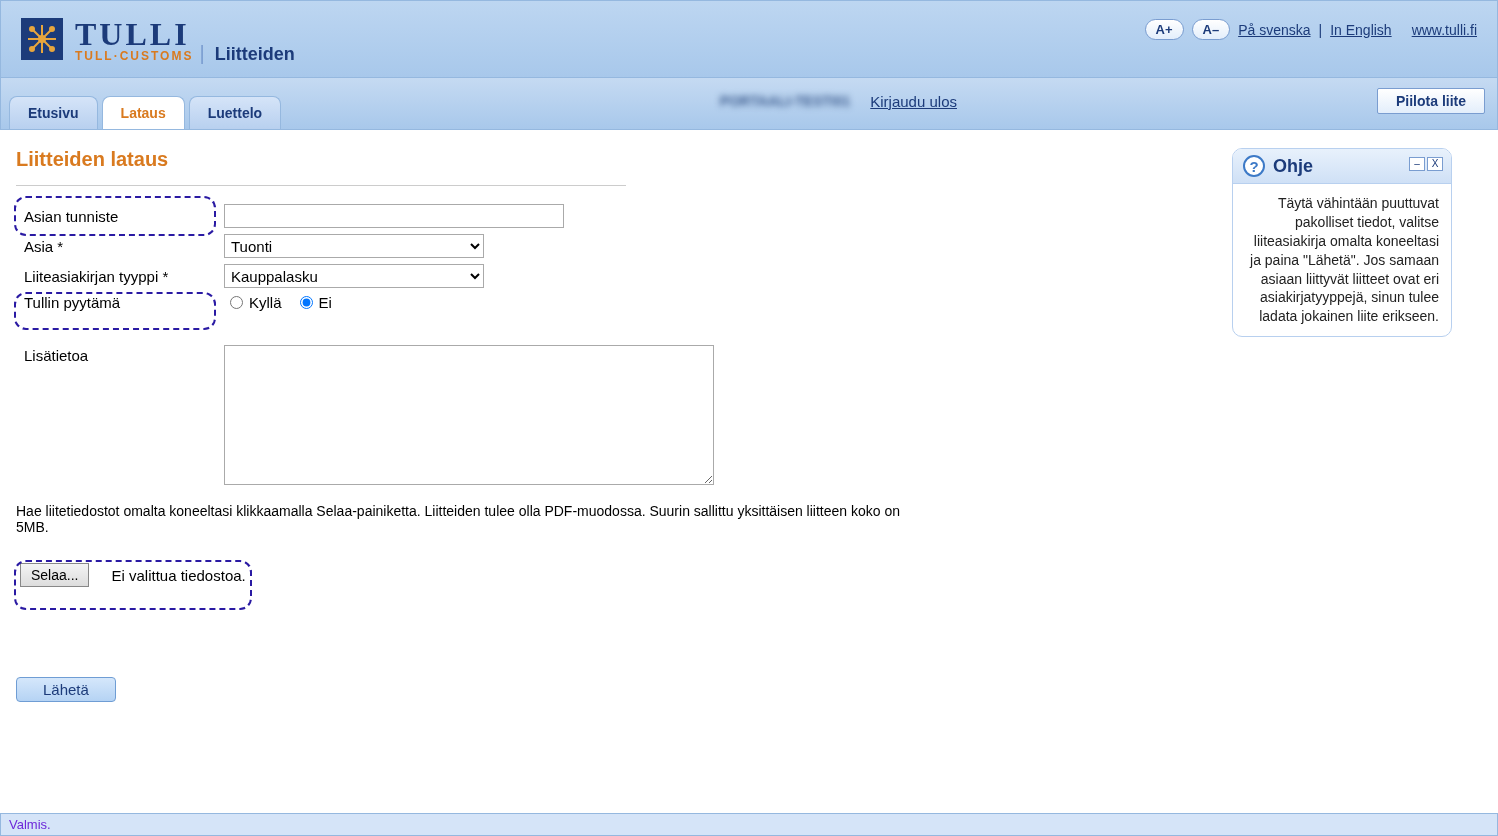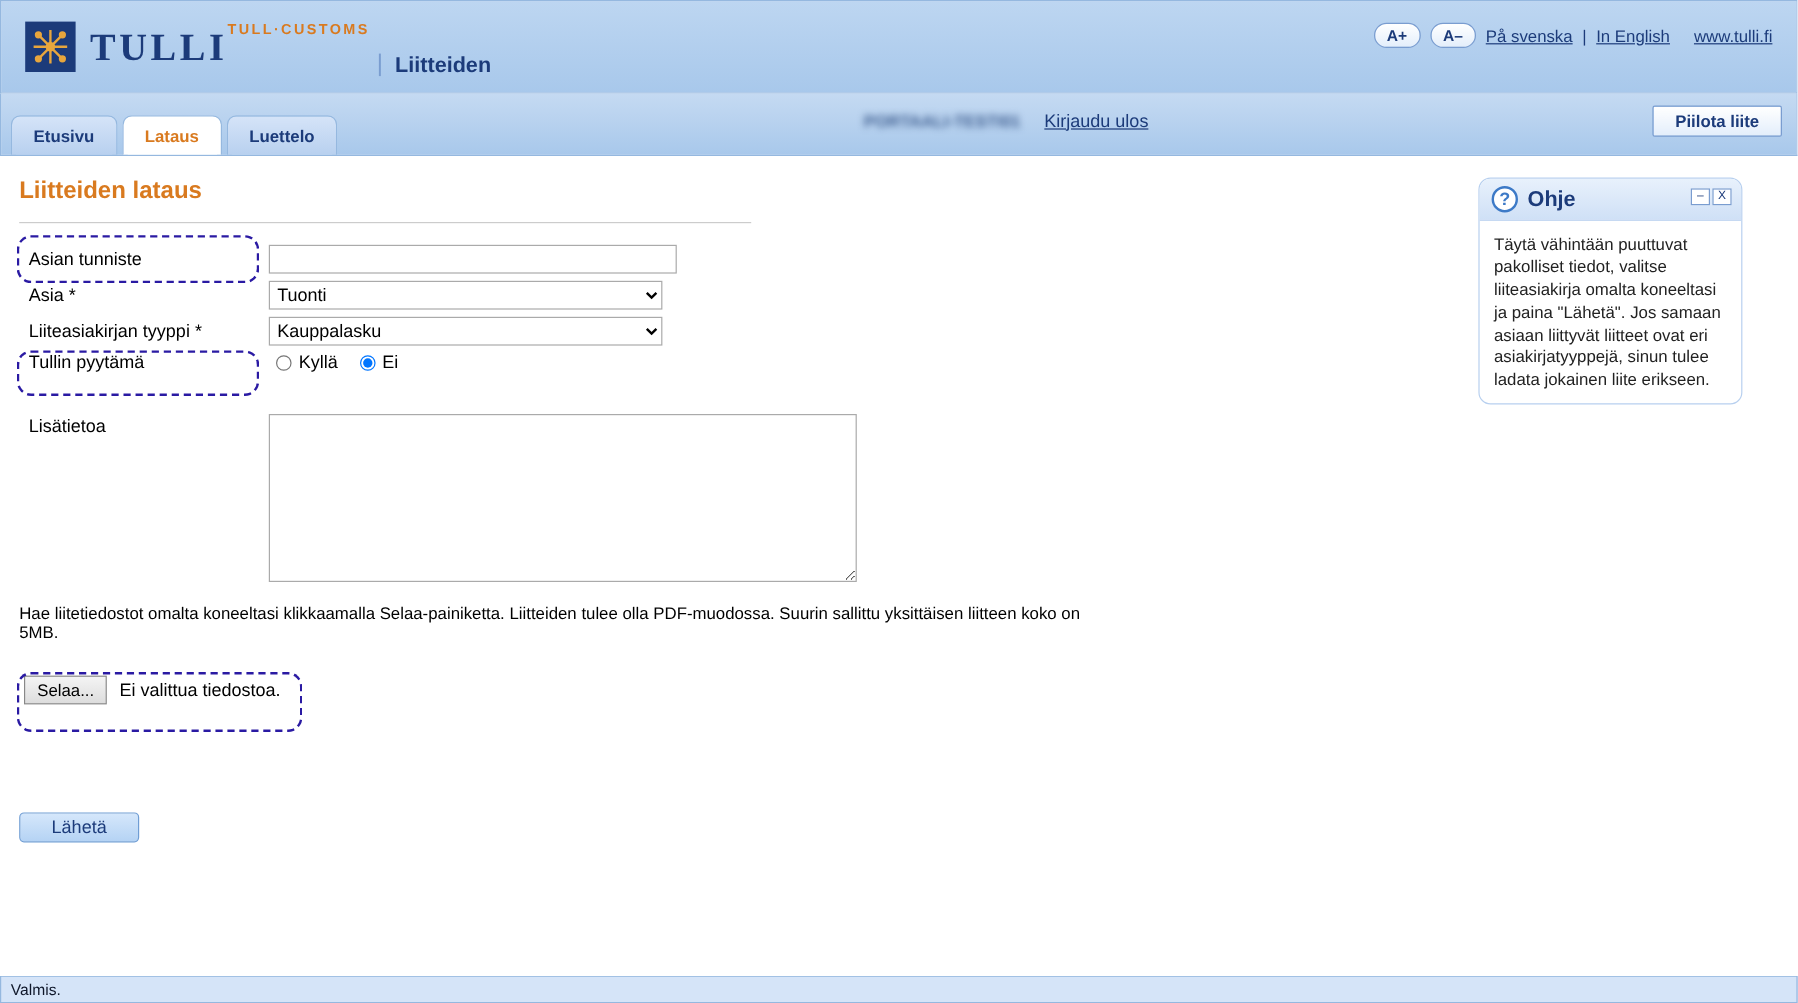--- a/index.html
+++ b/index.html
@@ -1,21 +1,21 @@
 <!DOCTYPE html>
 <html><head>
 <meta charset="utf-8">
 <style>
 * { box-sizing: border-box; margin: 0; padding: 0; }
 body { font-family: Arial, sans-serif; font-size: 13px; background: #fff; }
 .header { background: linear-gradient(to bottom, #bdd6f1, #a8c8eb); border: 1px solid #95b8df; height: 78px; display: flex; align-items: center; padding: 0 20px; position: relative; }
 .logo-area { display: flex; align-items: center; gap: 12px; }
 .logo-box { width: 42px; height: 42px; background: #1c3b7a; display: flex; align-items: center; justify-content: center; }
 .logo-box svg { width: 32px; height: 32px; }
-.logo-text { display: flex; flex-direction: row; }
+.logo-text { display: flex; flex-direction: column; }
 .logo-main { font-size: 32px; font-weight: bold; color: #1c3b7a; letter-spacing: 3px; font-family: Georgia, serif; }
 .logo-sub { font-size: 12px; color: #d97a1f; letter-spacing: 2px; font-weight: bold; margin-top: -4px; }
 .app-name { color: #1c3b7a; font-size: 18px; font-weight: bold; margin-left: 4px; align-self: flex-end; margin-bottom: 12px; }
 .divider { color: #7a9dd0; font-size: 20px; margin: 0 6px 12px 6px; align-self: flex-end; }
 .header-right { position: absolute; right: 20px; top: 18px; display: flex; align-items: center; gap: 8px; }
 .font-btn { background: linear-gradient(to bottom, #fff, #e3eefb); border: 1px solid #7a9dd0; border-radius: 12px; padding: 2px 10px; font-size: 13px; font-weight: bold; color: #1c3b7a; cursor: pointer; }
 .lang-link { color: #1c3b7a; text-decoration: underline; cursor: pointer; font-size: 14px; }
 .lang-sep { color: #1c3b7a; font-size: 14px; }
 .navbar { background: linear-gradient(to bottom, #c5daf2, #a8c8eb); border: 1px solid #95b8df; border-top: none; height: 52px; display: flex; align-items: flex-end; padding: 0 8px; position: relative; }
 .tab { background: linear-gradient(to bottom, #d5e4f8, #b8d0ef); border: 1px solid #95b8df; border-bottom: none; border-radius: 8px 8px 0 0; padding: 8px 18px; margin-right: 4px; color: #1c3b7a; font-weight: bold; cursor: pointer; font-size: 14px; }
@@ -24,47 +24,47 @@
 .user-blur { filter: blur(3px); color: #3d5d8f; font-size: 14px; font-weight: bold; }
 .logout-link { color: #1c3b7a; text-decoration: underline; cursor: pointer; font-size: 15px; }
 .hide-help { background: linear-gradient(to bottom, #fff, #e3eefb); border: 1px solid #7a9dd0; padding: 4px 18px; color: #1c3b7a; font-weight: bold; font-size: 14px; cursor: pointer; border-radius: 2px; }
 .content { display: flex; padding: 18px 16px; gap: 30px; }
 .main { flex: 0 0 900px; }
 .page-title { color: #d97a1f; font-size: 20px; font-weight: bold; margin-bottom: 14px; }
 .title-rule { border: none; border-top: 1px solid #ccc; margin-bottom: 18px; width: 610px; }
 .form-row { display: flex; align-items: center; margin-bottom: 6px; }
 .form-label { width: 208px; color: #000; font-size: 15px; padding-left: 8px; }
 .form-input-text { width: 340px; height: 24px; border: 1px solid #aaa; padding: 2px 4px; font-size: 14px; }
-.form-select { width: 328px; height: 24px; border: 1px solid #aaa; font-size: 15px; padding: 1px 2px; background: #fff; }
+.form-select { width: 260px; height: 24px; border: 1px solid #aaa; font-size: 15px; padding: 1px 2px; background: #fff; }
 .radio-group { display: flex; align-items: center; gap: 4px; font-size: 15px; }
 .radio-group input { margin: 0 2px 0 6px; }
 .radio-group label { margin-right: 8px; }
 .dashed-overlay { position: absolute; border: 2px dashed #2a1aa3; border-radius: 12px; pointer-events: none; }
 .ov1 { left: 14px; top: 196px; width: 202px; height: 40px; }
 .ov2 { left: 14px; top: 292px; width: 202px; height: 38px; }
 .ov3 { left: 14px; top: 560px; width: 238px; height: 50px; }
 .textarea-row { display: flex; margin-top: 34px; margin-bottom: 18px; }
 .textarea-label { width: 208px; padding-left: 8px; font-size: 15px; padding-top: 2px; }
 textarea { width: 490px; height: 140px; border: 1px solid #aaa; resize: both; font-family: Arial; font-size: 14px; padding: 4px; }
 .files-title { font-weight: bold; font-size: 14px; margin-bottom: 4px; }
 .files-desc { font-size: 14px; margin-bottom: 28px; }
-.file-row { display: flex; align-items: center; gap: 10px; margin-left: 4px; }
+.file-row { display: flex; align-items: center; gap: 22px; margin-left: 4px; }
 .browse-btn { background: linear-gradient(to bottom, #f4f4f4, #ddd); border: 1px solid #888; padding: 3px 10px; font-size: 14px; cursor: pointer; }
 .no-file { font-size: 15px; }
 .submit-area { margin-top: 90px; }
 .submit-btn { background: linear-gradient(to bottom, #d5e7fb, #b5d3f4); border: 1px solid #6f9dd4; border-radius: 4px; padding: 3px 26px; color: #1c3b7a; font-size: 15px; cursor: pointer; }
 .sidebar { flex: 0 0 220px; margin-left: auto; margin-right: 30px; }
 .help-panel { border: 1px solid #b8d0ef; border-radius: 10px; background: #fff; overflow: hidden; }
 .help-header { background: linear-gradient(to bottom, #e8f1fc, #cfe0f6); padding: 6px 10px; display: flex; align-items: center; gap: 8px; position: relative; border-bottom: 1px solid #b8d0ef; }
 .help-icon { width: 22px; height: 22px; border: 2px solid #3d7ac7; border-radius: 50%; display: flex; align-items: center; justify-content: center; color: #3d7ac7; font-weight: bold; font-size: 15px; background: #fff; }
 .help-title { color: #1c3b7a; font-size: 18px; font-weight: bold; }
 .help-ctrls { position: absolute; right: 8px; top: 8px; display: flex; gap: 2px; }
 .help-ctrl { width: 16px; height: 14px; border: 1px solid #7a9dd0; background: #fff; font-size: 10px; line-height: 12px; text-align: center; color: #1c3b7a; cursor: pointer; }
-.help-body { padding: 10px 12px; font-size: 14px; color: #222; line-height: 1.35; }
-.statusbar { position: fixed; bottom: 0; left: 0; right: 0; background: #d5e4f8; border: 1px solid #95b8df; padding: 3px 8px; font-size: 13px; color: #0f172a; }
+.help-body { padding: 10px 12px; font-size: 14px; color: #222; line-height: 1.35; text-align: right; }
+.statusbar { position: fixed; bottom: 0; left: 0; right: 0; background: #d5e4f8; border: 1px solid #95b8df; padding: 3px 8px; font-size: 13px; color: #6d28d9; }
 </style>
 </head>
 <body>
 
 <div class="header">
   <div class="logo-area">
     <div class="logo-box">
       <svg viewBox="0 0 32 32">
           <g stroke="#e8a63d" stroke-width="2" fill="none">
             <path d="M6 6 L26 26 M26 6 L6 26 M16 2 L16 30 M2 16 L30 16"></path>

